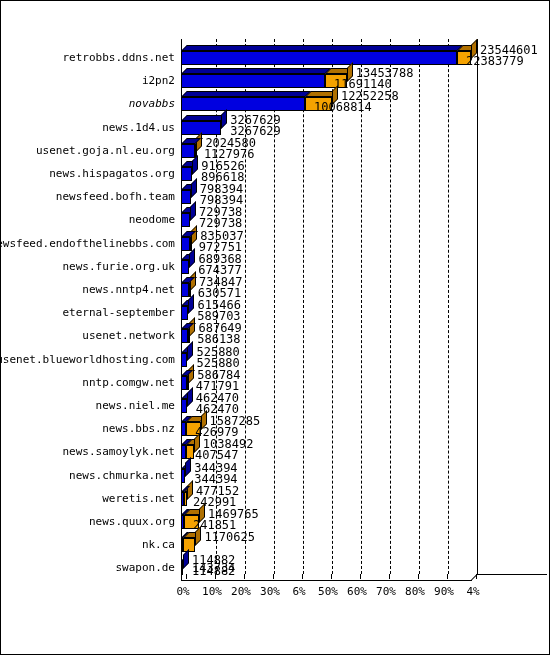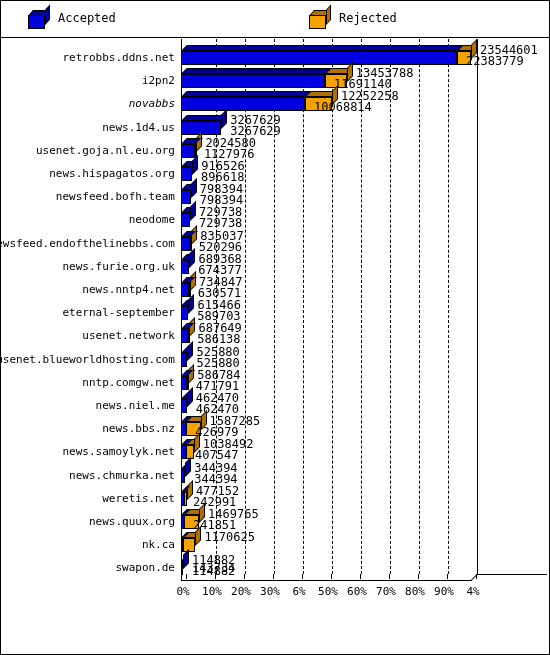--- a/index.html
+++ b/index.html
@@ -53,38 +53,20 @@
   .vlabel{position:absolute;font-size:12px;color:#000;white-space:nowrap;line-height:11px;}
 
   #chart-title{position:absolute;left:0;width:548px;text-align:center;
                font-size:12.5px;font-weight:bold;color:#000;white-space:nowrap;}
 </style>
 </head>
 <body>
 
 <div id="page">
 
-  <div id="legend">
-      <div class="leg-item" style="left: 27px;">
-        <div class="leg-cube">
-          <div class="top" style="background:#000096"></div>
-          <div class="side" style="background:#000096"></div>
-          <div class="front" style="background:#0000e0"></div>
-        </div>
-        <div class="leg-label">Accepted</div>
-      </div>
-      <div class="leg-item" style="left: 308px;">
-        <div class="leg-cube">
-          <div class="top" style="background:#b07000"></div>
-          <div class="side" style="background:#b07000"></div>
-          <div class="front" style="background:#f5a200"></div>
-        </div>
-        <div class="leg-label">Rejected</div>
-      </div>
-    </div>
 
   <div id="plot">
       <div id="axis-left" style="left: 180px; top: 1px; height: 541.4px;"></div>
       <div id="axis-right" style="left: 476px; top: 1px; height: 535.4px;"></div>
       <div class="gridline" style="left: 215px; top: 1px; height: 535.4px;"></div>
       <div class="gridline" style="left: 244px; top: 1px; height: 535.4px;"></div>
       <div class="gridline" style="left: 273px; top: 1px; height: 535.4px;"></div>
       <div class="gridline" style="left: 302px; top: 1px; height: 535.4px;"></div>
       <div class="gridline" style="left: 331px; top: 1px; height: 535.4px;"></div>
       <div class="gridline" style="left: 360px; top: 1px; height: 535.4px;"></div>
@@ -200,21 +182,21 @@
       <div class="bar" style="left: 188.75px; top: 198.6px; width: 1.53506px; height: 14px;">
         <div class="top" style="background:#b07000"></div>
         <div class="side" style="left:1.5350614775761109px;background:#b07000"></div>
         <div class="front" style="background:#f5a200"></div>
       </div>
       <div class="bar" style="left: 180px; top: 198.6px; width: 8.75013px; height: 14px;">
         <div class="top" style="background:#000096"></div>
         <div class="front" style="background:#0000e0"></div>
       </div>
       <div class="vlabel" style="left: 199.285px; top: 192.6px;">835037</div>
-      <div class="vlabel" style="left: 197.75px; top: 203.6px;">520296</div>
+      <div class="vlabel" style="left: 197.75px; top: 203.6px;">972751</div>
       <div class="ylabel" style="top: 223.8px; right: 374px;">news.furie.org.uk</div>
       <div class="bar" style="left: 180px; top: 221.8px; width: 8.30633px; height: 14px;">
         <div class="top" style="background:#000096"></div>
         <div class="side" style="left:8.306334433104217px;background:#000096"></div>
         <div class="front" style="background:#0000e0"></div>
       </div>
       <div class="vlabel" style="left: 197.491px; top: 215.8px;">689368</div>
       <div class="vlabel" style="left: 197.306px; top: 226.8px;">674377</div>
       <div class="ylabel" style="top: 247px; right: 374px;">news.nntp4.net</div>
       <div class="bar" style="left: 187.767px; top: 245px; width: 1.28437px; height: 14px;">

